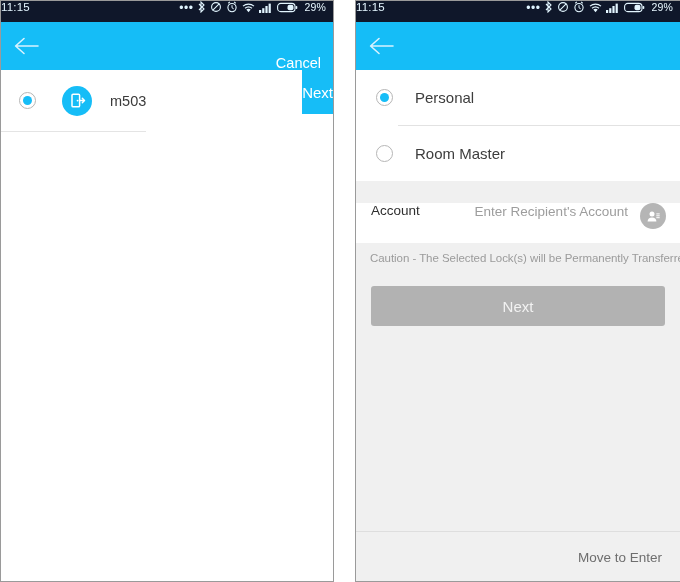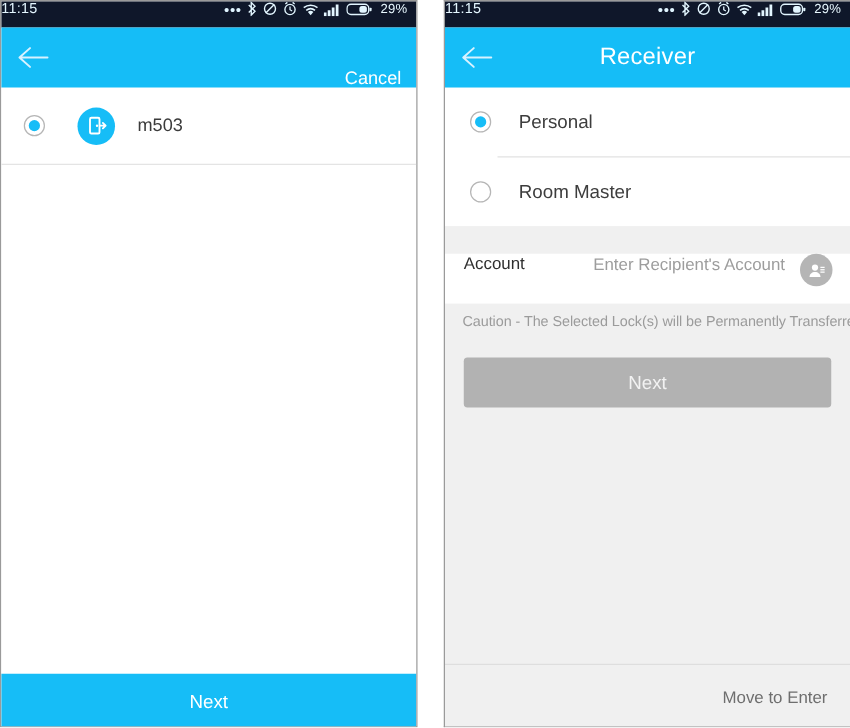--- a/index.html
+++ b/index.html
@@ -158,21 +158,21 @@
   .lock-name {
     margin-left: 18px;
     font-size: 14.5px;
     color: #3b3b3b;
   }
   .left-filler { flex: 1; background: #ffffff; }
 
   .left-body {
     height: 513px;
     display: flex;
-    flex-direction: column;
+    flex-direction: row;
   }
   .next-bar {
     height: 44px;
     background: #16bdf7;
     color: #ffffff;
     display: flex;
     align-items: center;
     justify-content: center;
     font-size: 15px;
     flex: none;
@@ -414,21 +414,20 @@
         <span class="pct">29%</span>
       </span>
     </div>
 
     <div class="titlebar">
       <div class="back-btn">
         <svg width="26" height="18" viewBox="0 0 26 18">
           <path d="M24 9H2M10 1.5L1.6 9l8.4 7.5" fill="none" stroke="#d8f2ff" stroke-width="1.6" stroke-linecap="round" stroke-linejoin="round"></path>
         </svg>
       </div>
-      <div class="title">Receiver</div>
     </div>
 
     <div class="right-body">
 
       <div class="opt-group">
         <div class="opt-row">
           <div class="radio">
               <span class="dot"></span>
             </div>
           <div class="label">Personal</div>

